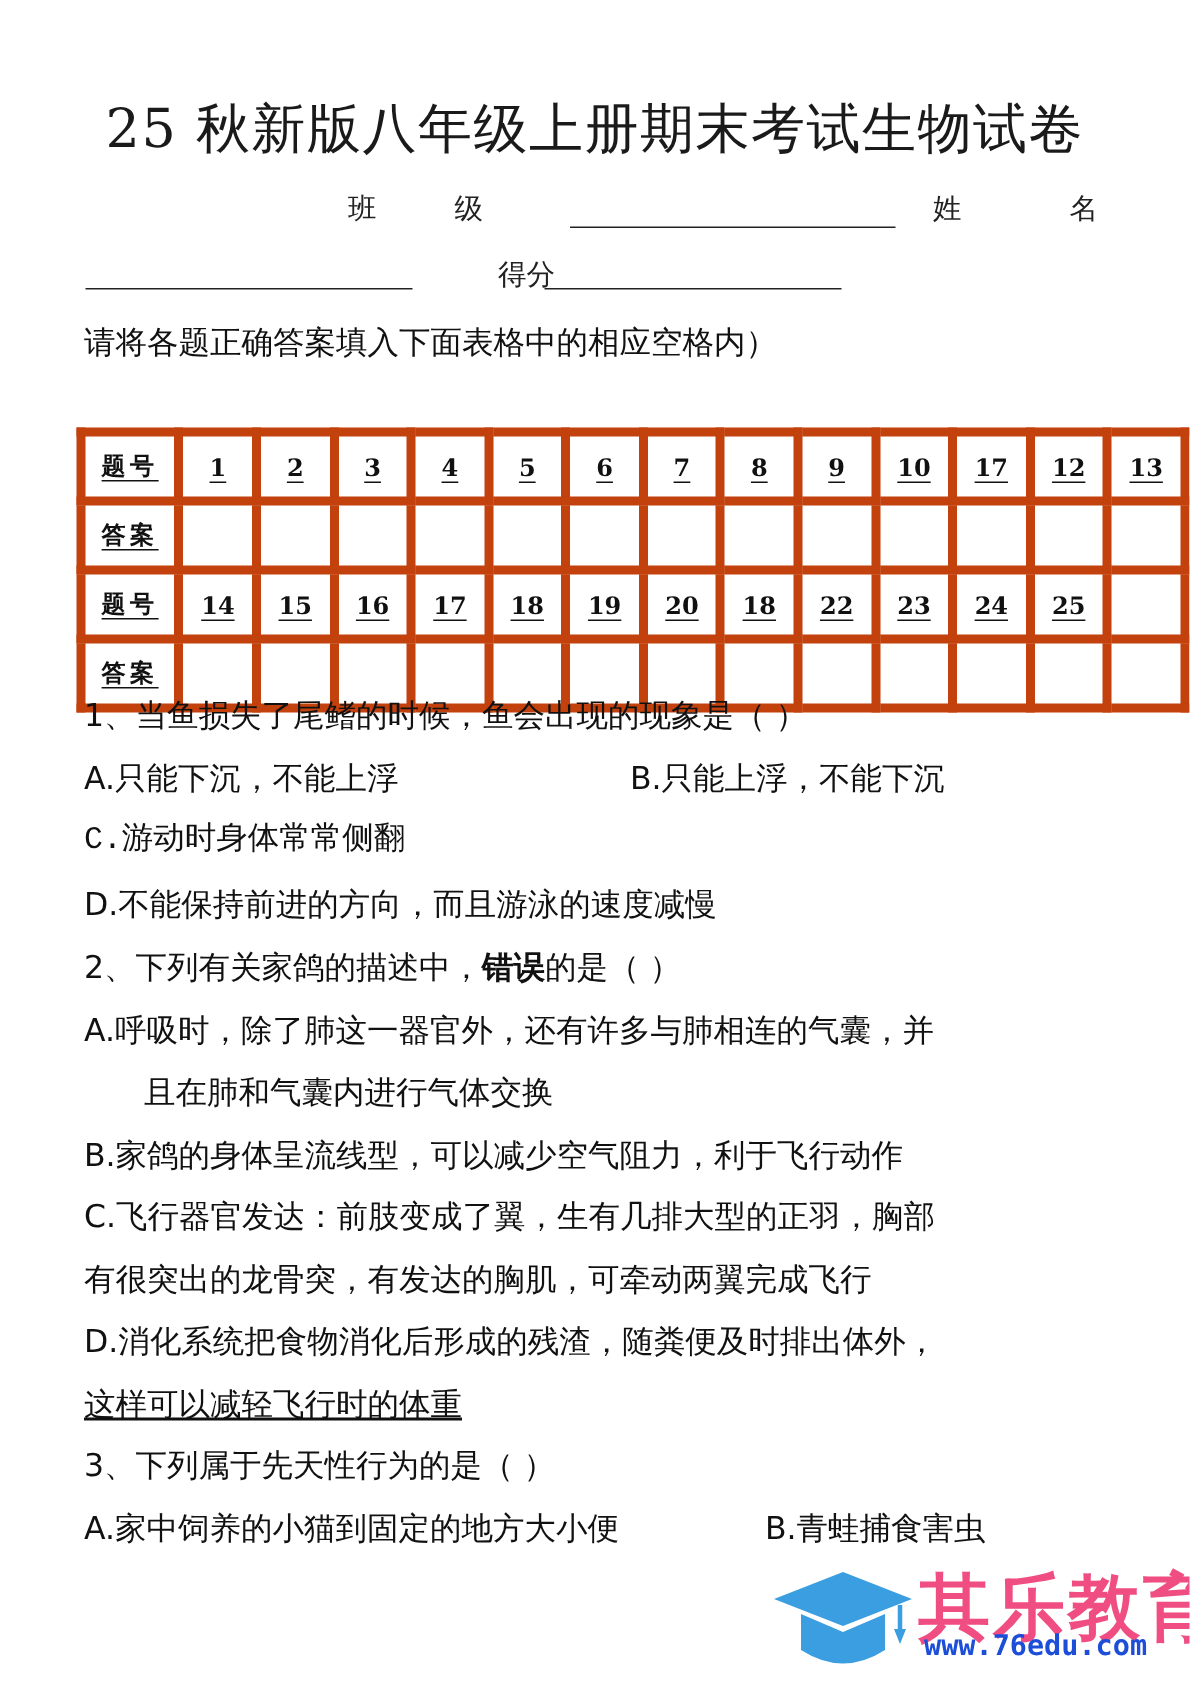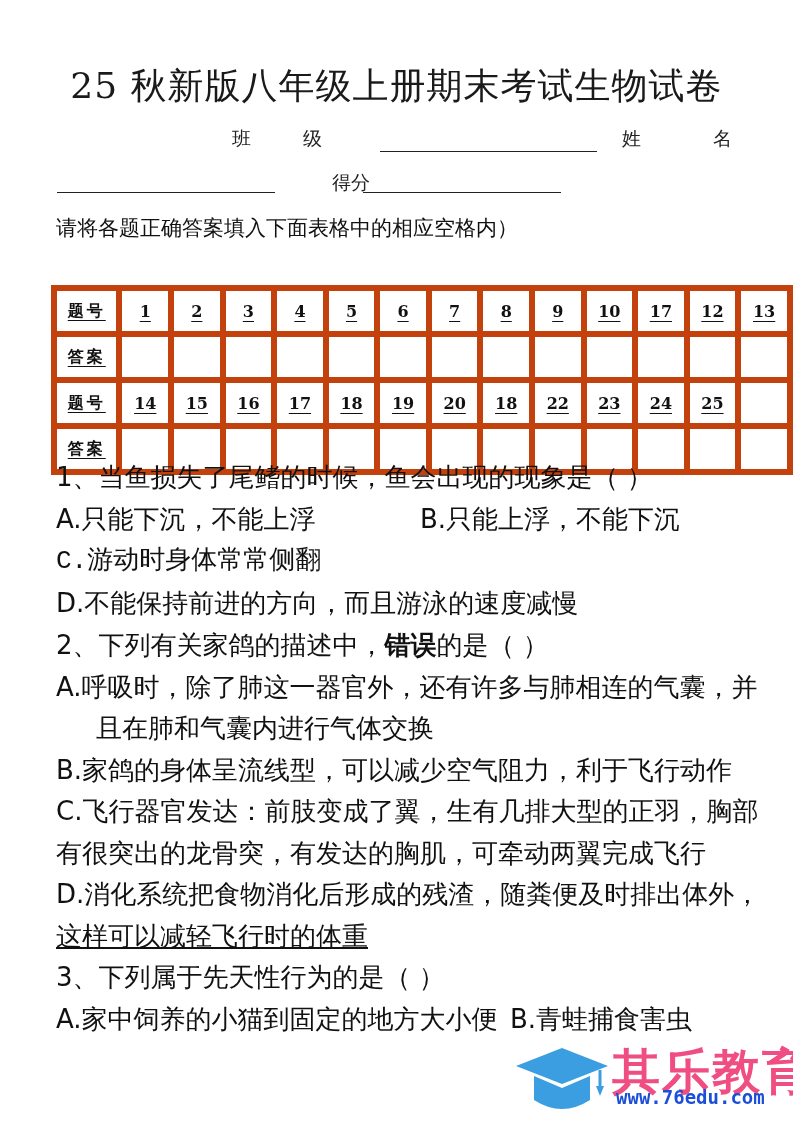--- a/index.html
+++ b/index.html
@@ -20,21 +20,21 @@
     table.ans {
       position: absolute; left: 51px; top: 285px; border-collapse: collapse;
       font-family: "DejaVu Serif", "Liberation Serif", serif; font-weight: bold;
     }
     table.ans td {
       border: 6px solid #c2410c; width: 47.6px; height: 40px; text-align: center; padding: 0;
       font-size: 16px;
     }
     table.ans td.lbl { width: 63px; font-size: 16px; letter-spacing: 3px; }
     table.ans td span.u { text-decoration: underline; text-underline-offset: 4px; }
-    .q { left: 56px; font-size: 26px; white-space: nowrap; line-height: 28px; }
+    .q { left: 56px; font-size: 21px; white-space: nowrap; line-height: 28px; }
     .q b { font-weight: bold; }
     .logo-text { left: 612px; top: 1040px; font-size: 48px; font-weight: bold; color: #f04e83; letter-spacing: 2px; font-family: Liberation Sans, sans-serif; white-space: nowrap; }
     .logo-url { left: 616px; top: 1086px; font-size: 19px; font-weight: bold; color: #1d4ed8; font-family: "DejaVu Sans Mono", monospace; white-space: nowrap; }
   </style>
 </head>
 <body>
 
 <div class="abs title">25 秋新版八年级上册期末考试生物试卷</div>
 
 <span class="abs hdr" style="left:232px;top:126px;">班</span>

